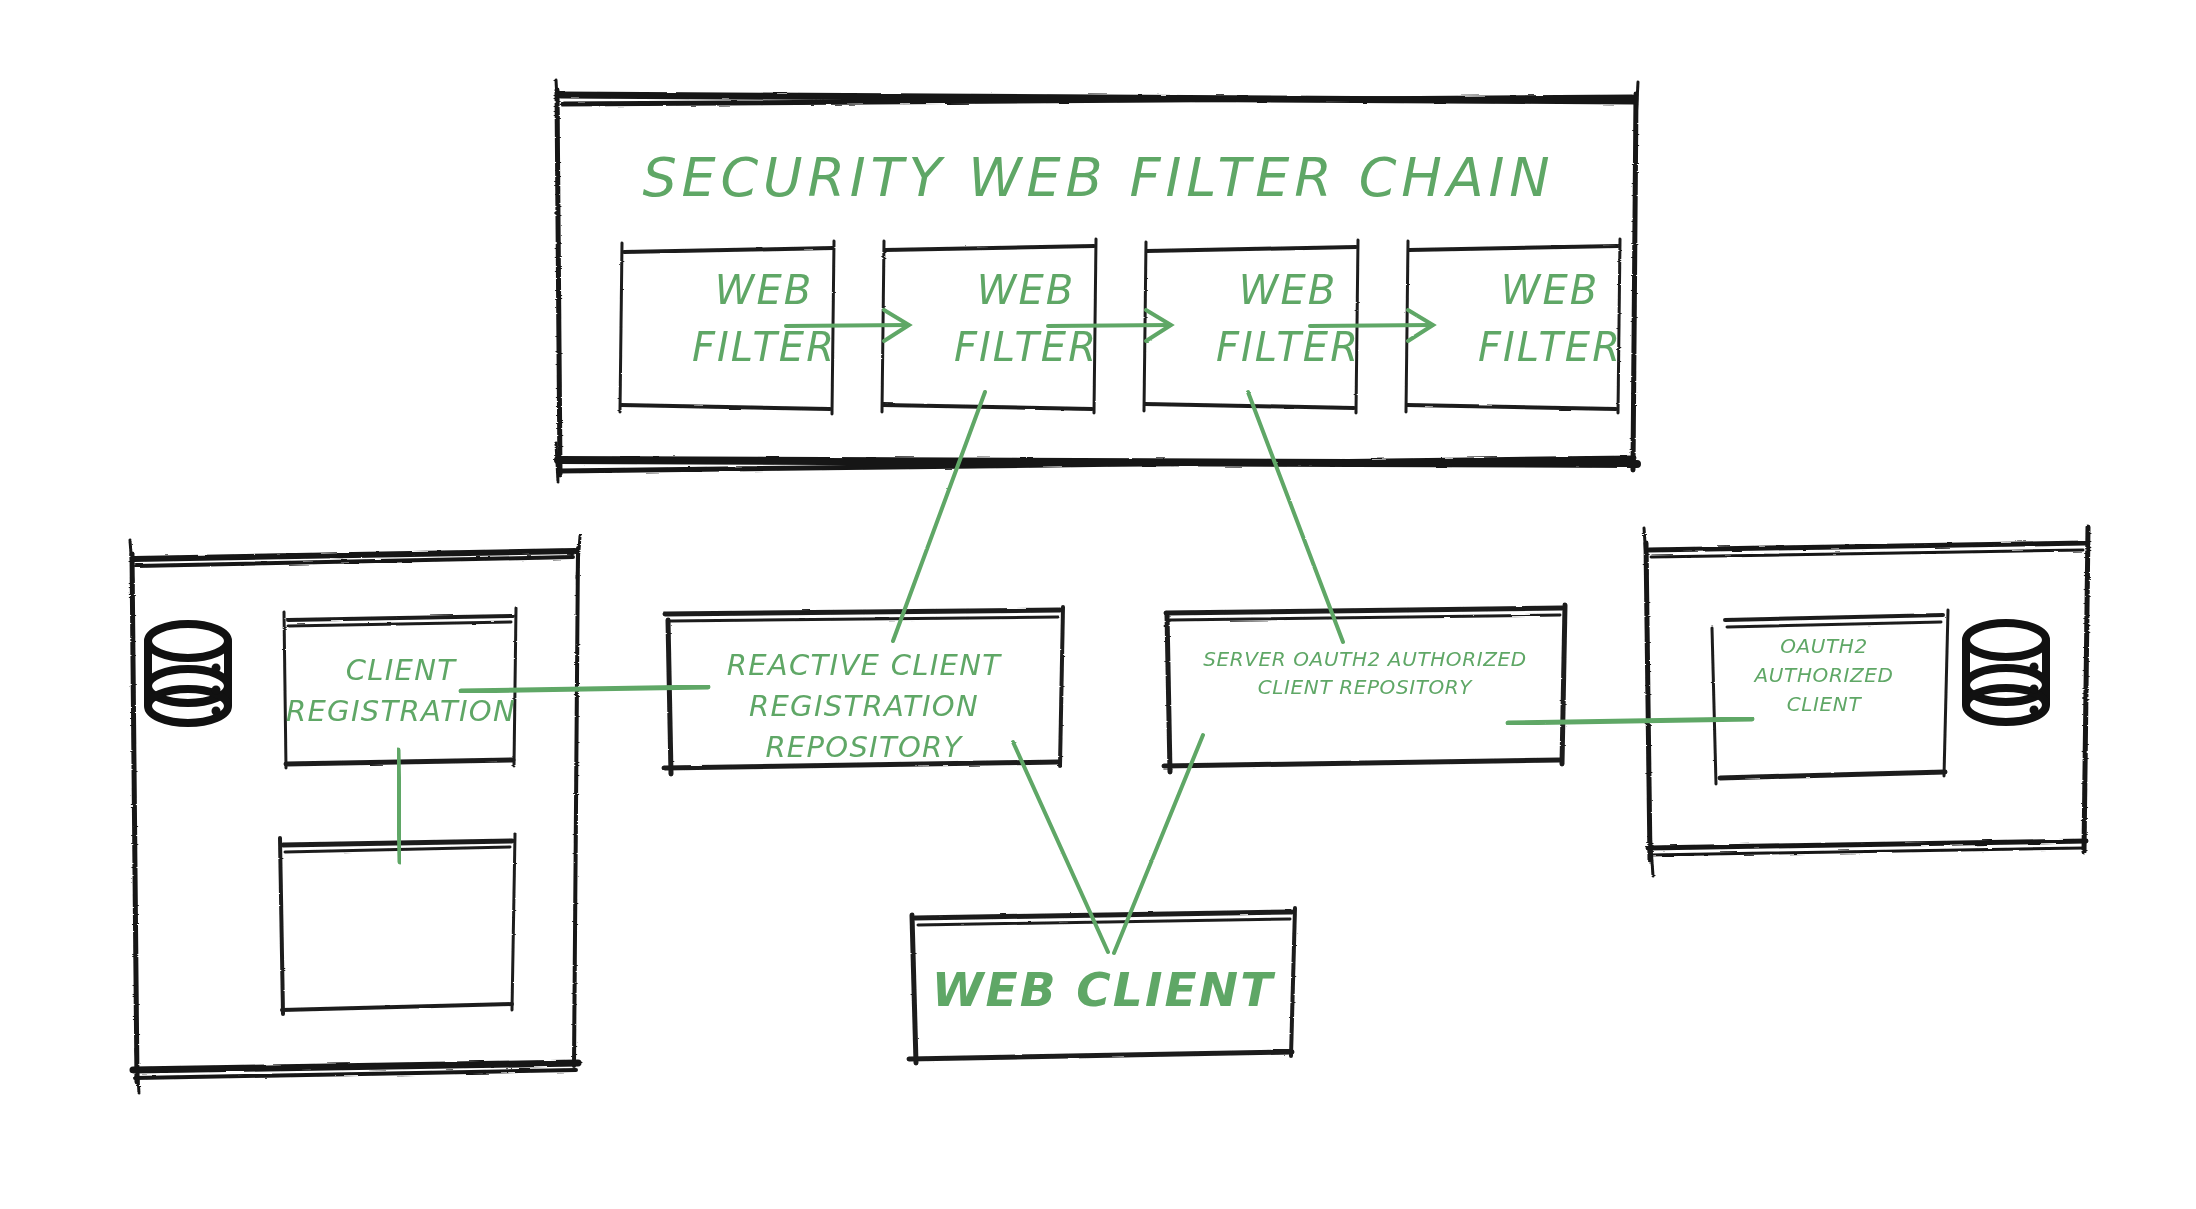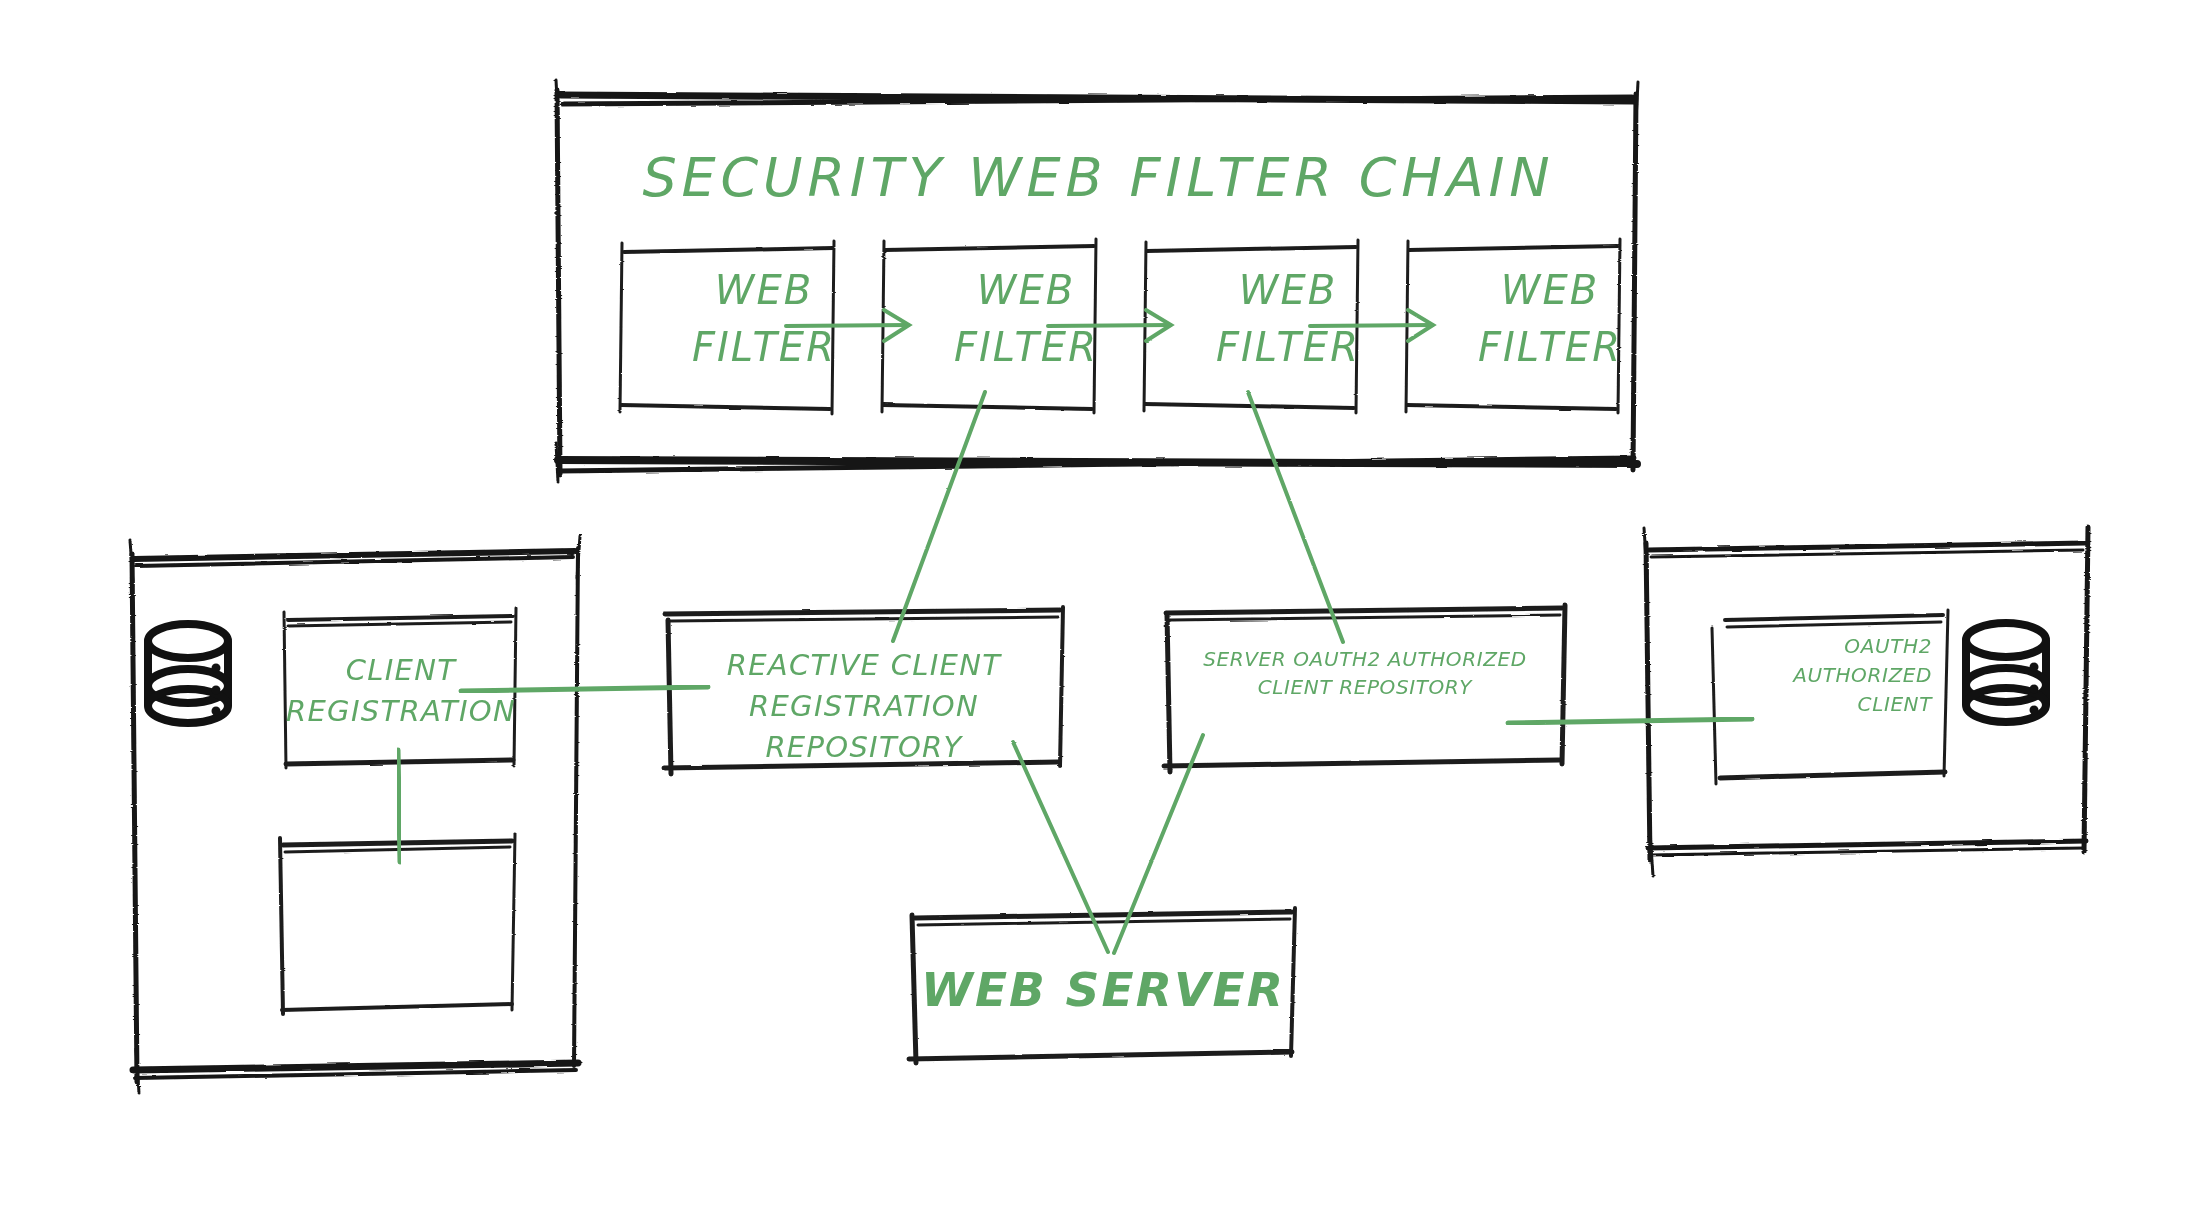--- a/index.html
+++ b/index.html
@@ -282,25 +282,25 @@
 
   <div class="lbl node" style="left:286px; top:650px; width:230px;">CLIENT
 REGISTRATION</div>
 
   <div class="lbl node" style="left:668px; top:645px; width:392px;">REACTIVE CLIENT
 REGISTRATION REPOSITORY</div>
 
   <div class="lbl node-sm" style="left:1168px; top:645px; width:394px;">SERVER OAUTH2 AUTHORIZED
 CLIENT REPOSITORY</div>
 
-  <div class="lbl node-sm" style="left:1716px; top:632px; width:216px; line-height:1.45;text-align:right;">OAUTH2
+  <div class="lbl node-sm" style="left:1716px; top:632px; width:216px; line-height:1.45;">OAUTH2
 AUTHORIZED
 CLIENT</div>
 
-  <div class="lbl webclient" style="left:913px; top:957px; width:380px;">WEB SERVER</div>
+  <div class="lbl webclient" style="left:913px; top:957px; width:380px;">WEB CLIENT</div>
 
   <div class="hit" style="left:620px; top:241px; width:216px; height:173px;"></div>
   <div class="hit" style="left:882px; top:239px; width:216px; height:175px;"></div>
   <div class="hit" style="left:1144px; top:240px; width:216px; height:174px;"></div>
   <div class="hit" style="left:1406px; top:239px; width:216px; height:175px;"></div>
   <div class="hit" style="left:284px; top:608px; width:234px; height:162px;"></div>
   <div class="hit" style="left:280px; top:834px; width:237px; height:182px;"></div>
   <div class="hit" style="left:664px; top:607px; width:401px; height:168px;"></div>
   <div class="hit" style="left:1164px; top:605px; width:402px; height:168px;"></div>
   <div class="hit" style="left:1712px; top:610px; width:238px; height:176px;"></div>

